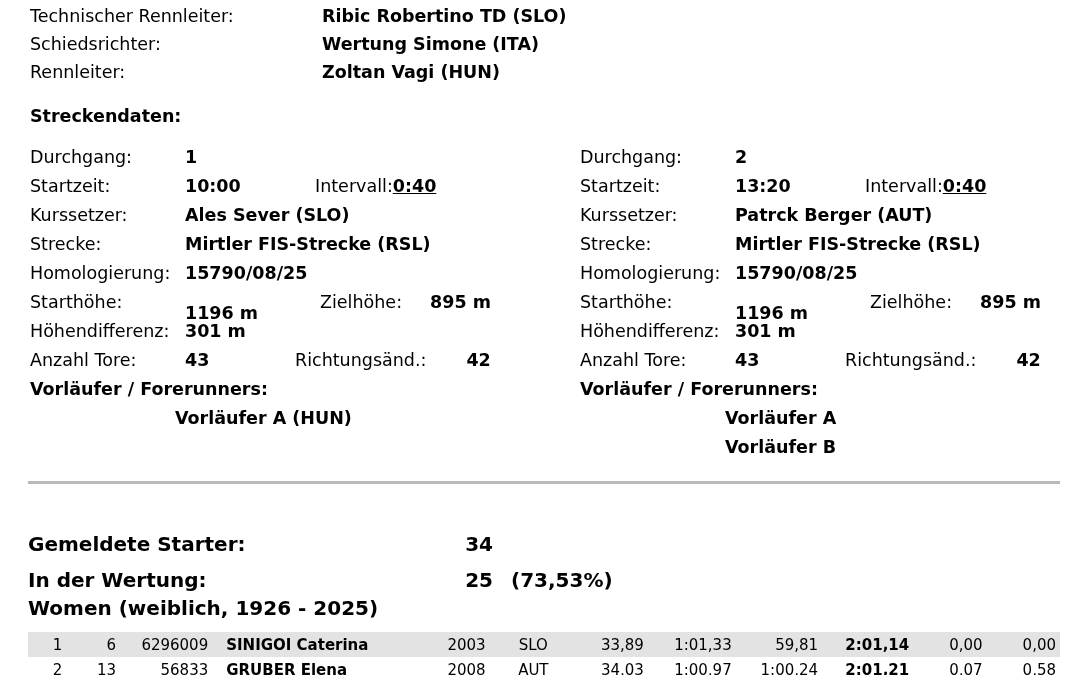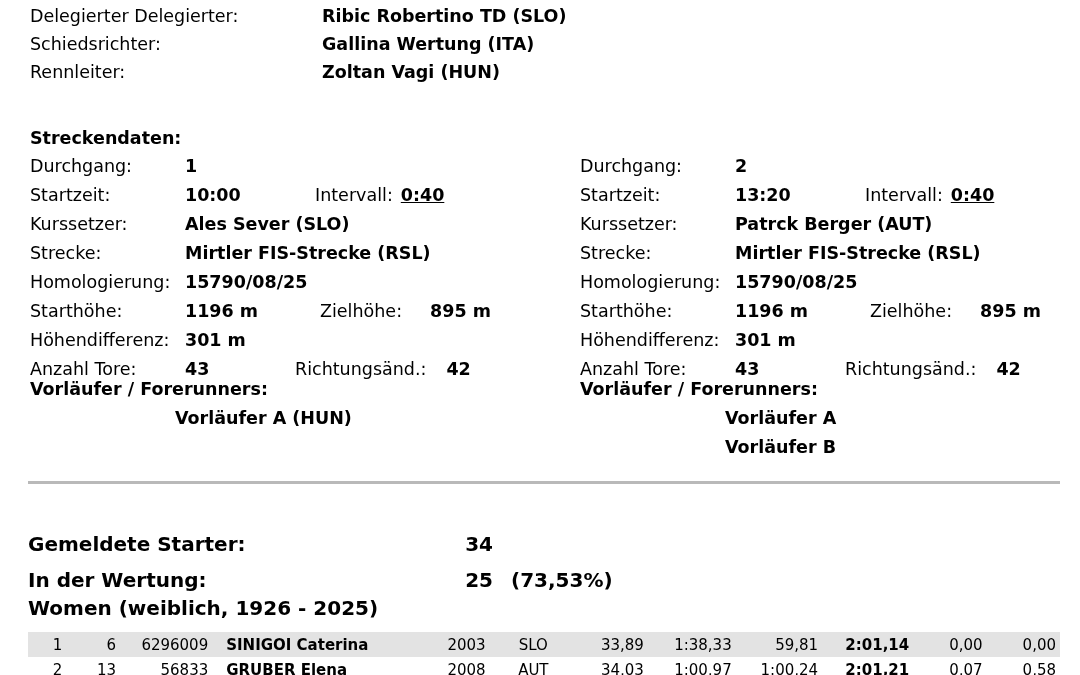--- a/index.html
+++ b/index.html
@@ -36,51 +36,51 @@
     height: 28px;
     font-size: 17.5px;
   }
   .officials .o-lbl { width: 292px; }
   .officials .o-val { font-weight: bold; }
 
   
   .sd-title {
     position: absolute;
     left: 30px;
-    top: 128px;
+    top: 106px;
     font-size: 17.5px;
     font-weight: bold;
   }
   .col {
     position: absolute;
     top: 147px;
     font-size: 17.5px;
   }
   .col.left  { left: 30px;  width: 540px; }
   .col.right { left: 580px; width: 500px; }
 
   .col .row {
     display: flex;
-    align-items: flex-end;
+    align-items: flex-start;
     height: 29px;
     white-space: nowrap;
   }
   .col .c-lbl  { width: 155px; flex: 0 0 155px; }
   .col .c-val  { font-weight: bold; }
   .col .c-val.w1 { width: 130px; flex: 0 0 130px; }
-  .col .c-lbl2 { flex: 0 0 auto; padding-right: 8px; }
+  .col .c-lbl2 { flex: 0 0 auto; padding-right: 0; }
   .col .c-val2 { font-weight: bold; text-decoration: underline; }
 
   .row.gates .c-lbl  { width: 155px; flex: 0 0 155px; }
   .row.gates .g-val  { width: 110px; flex: 0 0 110px; font-weight: bold; }
   .row.gates .g-lbl2 { flex: 0 0 auto; }
-  .row.gates .g-val2 { font-weight: bold; margin-left: 20px; }
+  .row.gates .g-val2 { font-weight: bold; margin-left: 40px; }
 
   .row.height .c-lbl { width: 155px; flex: 0 0 155px; }
-  .row.height .h-val { width: 135px; flex: 0 0 135px; font-weight: bold; }
+  .row.height .h-val { width: 135px; flex: 0 0 135px; font-weight: bold; margin-top: 11px; }
   .row.height .h-lbl2 { flex: 0 0 auto; }
   .row.height .h-val2 { font-weight: bold; margin-left: 28px; }
 
   .forerunners-title {
     font-weight: bold;
     height: 29px;
     display: flex;
     align-items: baseline;
   }
   .forerunner-name {
@@ -161,26 +161,26 @@
   .results .c-diff   { width: 80px;  text-align: right; }
   .results .c-pts    { width: 80px;  text-align: right; }
 </style>
 </head>
 <body>
 
 <div class="page">
 
   <div class="officials">
     <div class="row">
-      <span class="o-lbl">Delegierter Delegierter:</span>
+      <span class="o-lbl">Technischer Rennleiter:</span>
       <span class="o-val">Ribic Robertino TD (SLO)</span>
     </div>
     <div class="row">
       <span class="o-lbl">Schiedsrichter:</span>
-      <span class="o-val">Gallina Wertung (ITA)</span>
+      <span class="o-val">Wertung Simone (ITA)</span>
     </div>
     <div class="row">
       <span class="o-lbl">Rennleiter:</span>
       <span class="o-val">Zoltan Vagi (HUN)</span>
     </div>
   </div>
 
   <div class="sd-title">Streckendaten:</div>
 
   <div class="col left">
@@ -291,21 +291,21 @@
   <table class="results">
     <tbody>
       <tr class="shade">
         <td class="c-rank">1</td>
         <td class="c-bib">6</td>
         <td class="c-code">6296009</td>
         <td class="c-name">SINIGOI Caterina</td>
         <td class="c-year">2003</td>
         <td class="c-nat">SLO</td>
         <td class="c-r1">33,89</td>
-        <td class="c-r2">1:38,33</td>
+        <td class="c-r2">1:01,33</td>
         <td class="c-r3">59,81</td>
         <td class="c-total">2:01,14</td>
         <td class="c-diff">0,00</td>
         <td class="c-pts">0,00</td>
       </tr>
       <tr>
         <td class="c-rank">2</td>
         <td class="c-bib">13</td>
         <td class="c-code">56833</td>
         <td class="c-name">GRUBER Elena</td>

